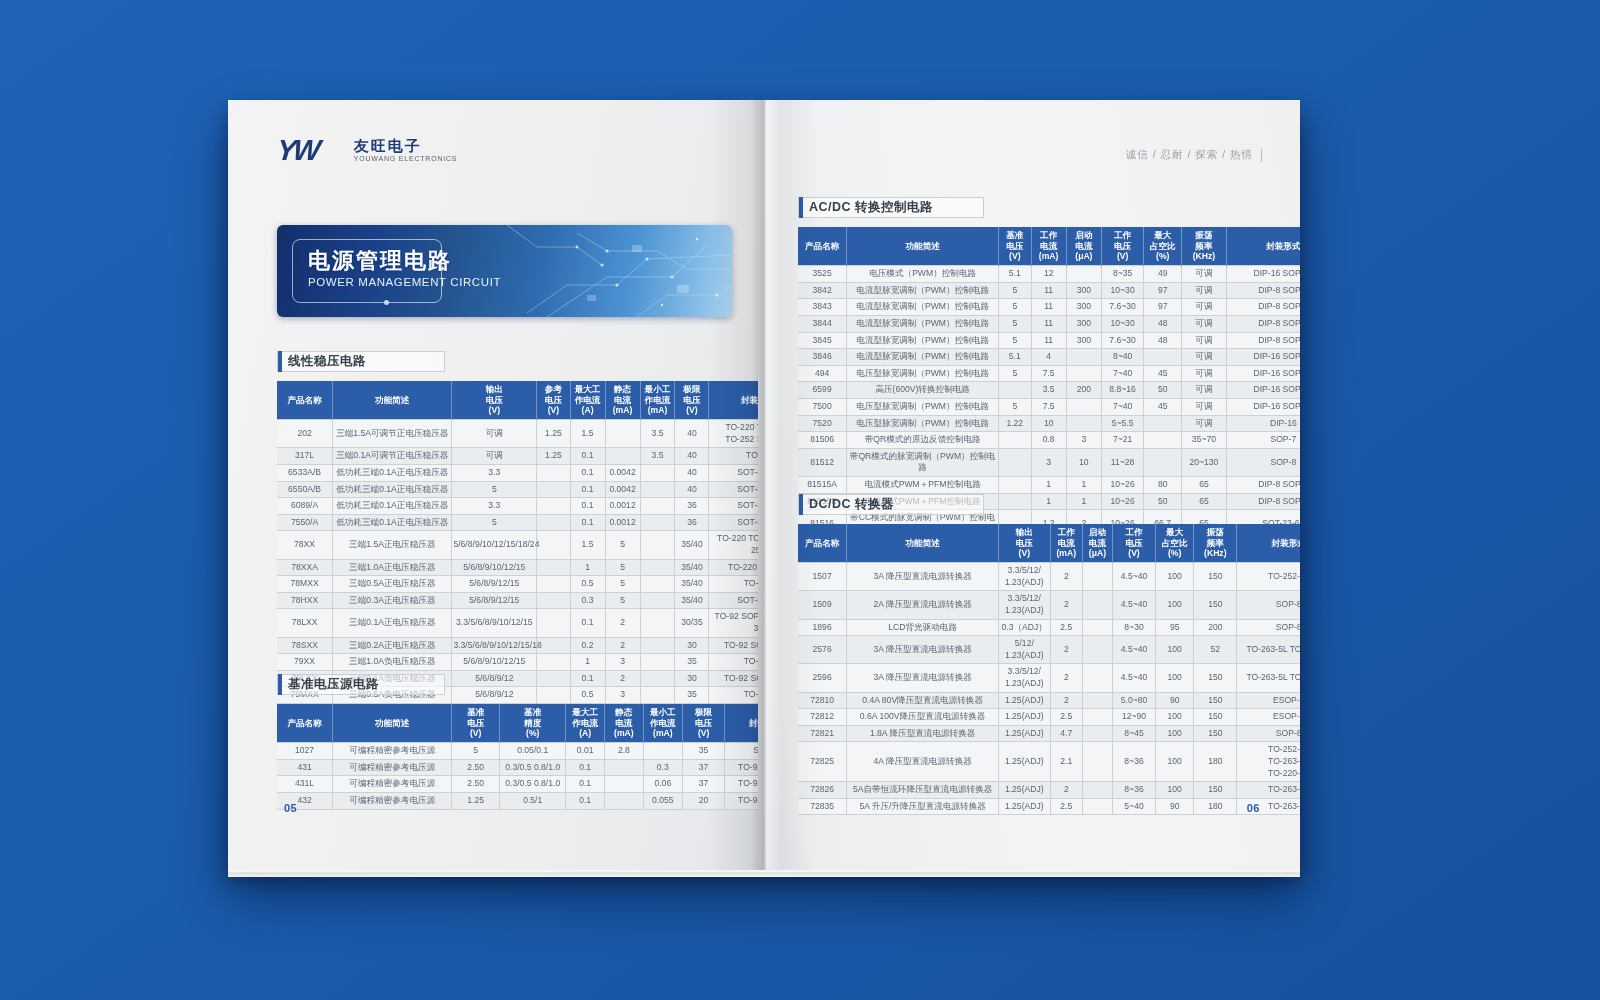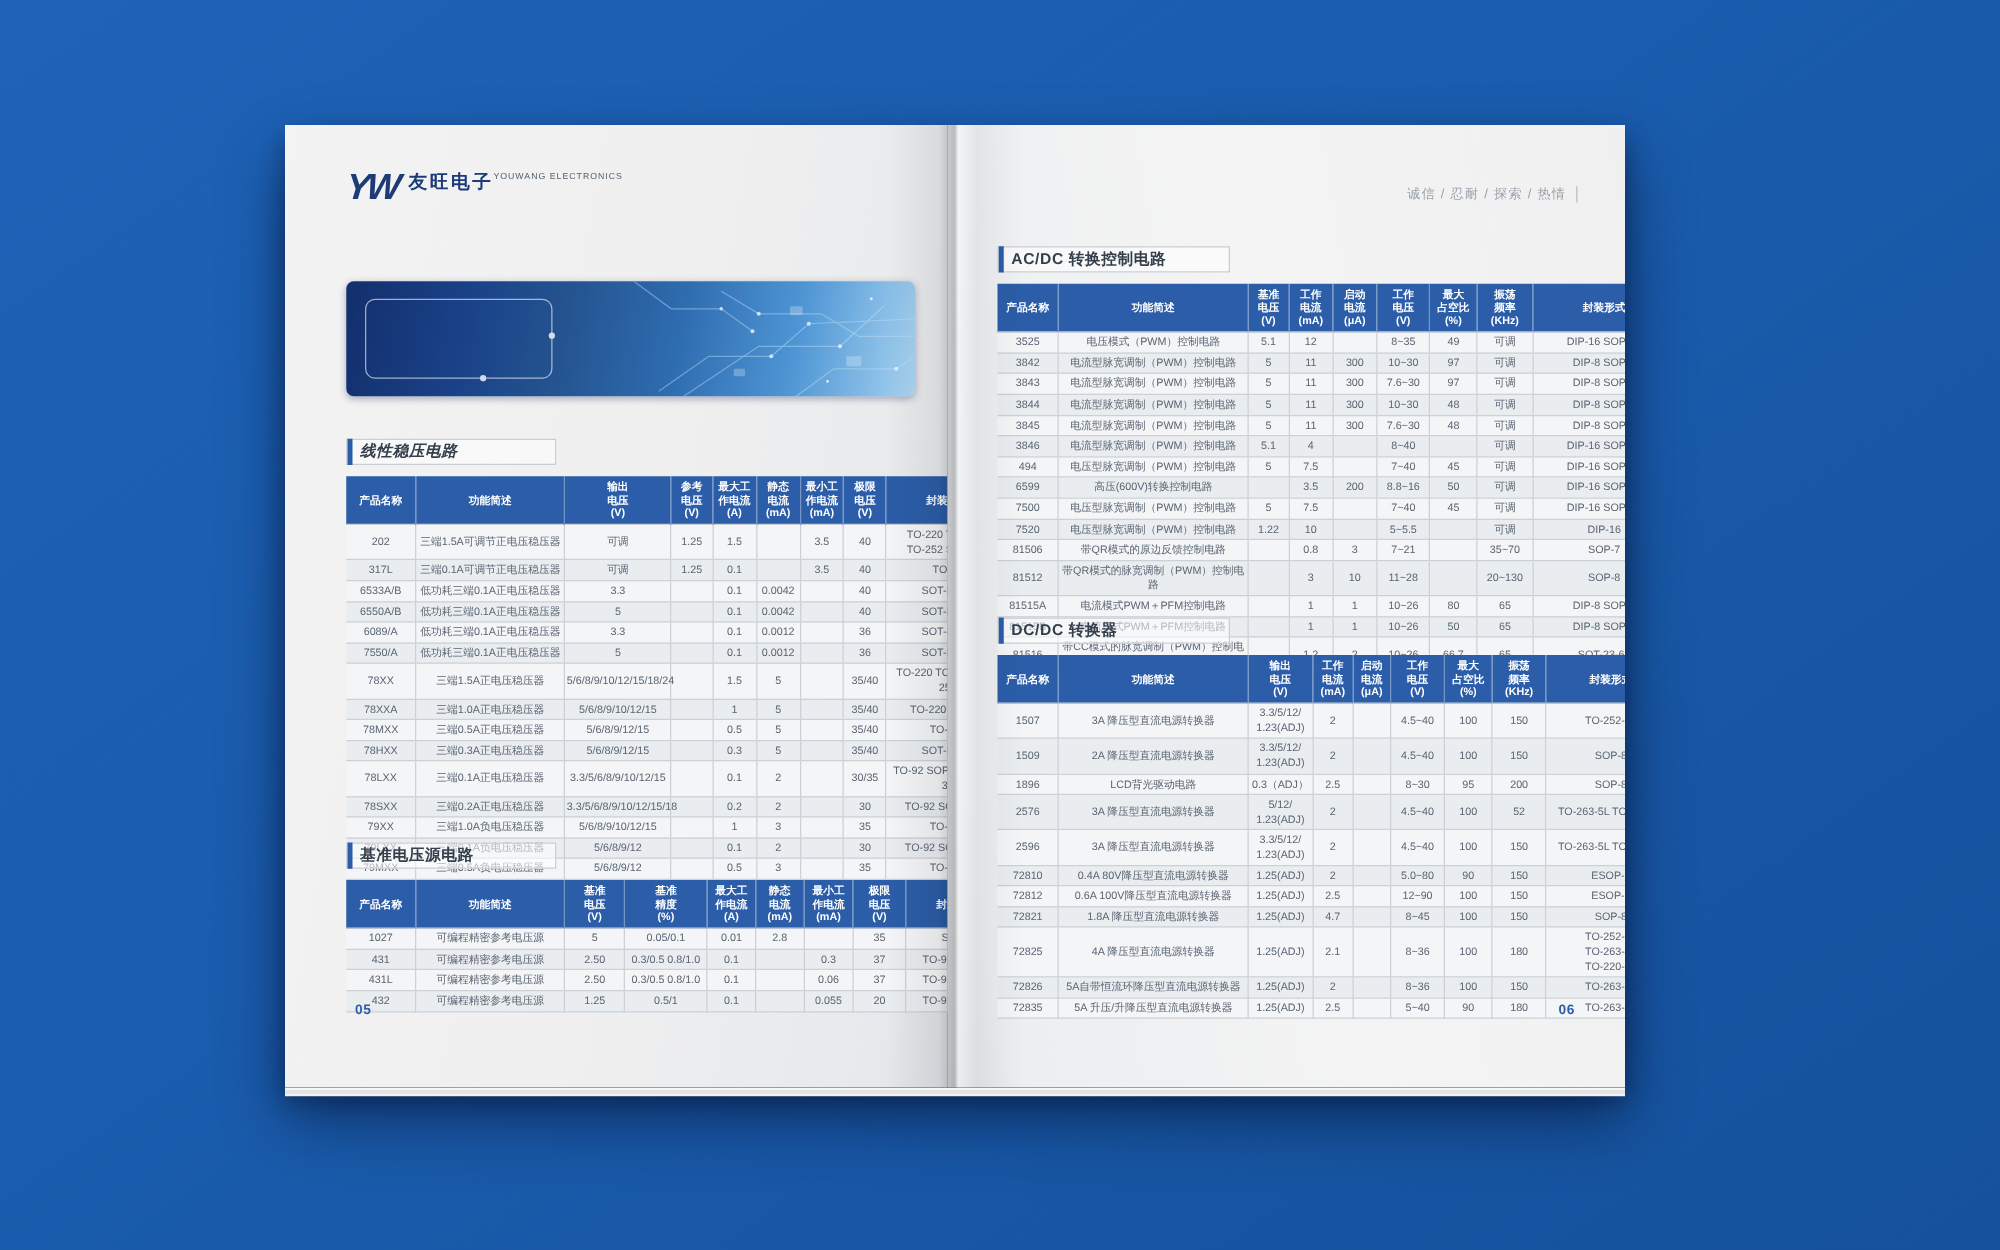--- a/index.html
+++ b/index.html
@@ -28,21 +28,21 @@
     pointer-events:none; z-index:5;
   }
 
   
   .page-inner-left  { position:absolute; inset:0; padding:35px 25px 0 49px; }
   .page-inner-right { position:absolute; inset:0; padding:42px 38px 0 40px; }
 
   .logo-row { display:flex; align-items:flex-start; gap:9px; height:34px; }
   .logo-mark { font-size:29px; font-weight:bold; font-style:italic; letter-spacing:-3px;
                color:#1d3b77; transform:skewX(-6deg); line-height:30px; }
-  .logo-names { display:flex; flex-direction:row; padding-top:2px; }
+  .logo-names { display:flex; flex-direction:column; padding-top:2px;margin-left:27px; }
   .logo-cn { font-size:15px; font-weight:bold; color:#1d3b77; letter-spacing:2px; line-height:17px; }
   .logo-en { font-size:7px; color:#53616f; letter-spacing:.8px; line-height:10px; }
 
   
   .banner {
     position:absolute; left:49px; top:125px; width:455px; height:92px; border-radius:6px; overflow:hidden;
     background:linear-gradient(100deg,#132f6c 0%, #1a4289 22%, #24538f 38%, #2e6cb0 58%, #4e95d4 78%, #8ec2e9 94%, #aed6f2 100%);
     box-shadow:0 2px 6px rgba(20,40,90,.35);
   }
   .banner svg { position:absolute; inset:0; width:100%; height:100%; }
@@ -83,21 +83,21 @@
     background:#f3f5f7;
   }
   table.data-table tr:nth-child(even) td { background:#eaedf0; }
   table.data-table td:first-child { border-left:none; }
   table.data-table td:last-child { border-right:none; }
 
   .tbl-linear   { position:absolute; left:49px; top:281px; width:455px; }
   .tbl-ref      { position:absolute; left:49px; top:604px; width:455px; }
   .tbl-acdc     { position:absolute; left:40px; top:127px; width:467px; }
   .tbl-dcdc     { position:absolute; left:40px; top:424px; width:467px; }
-  .hd-linear { position:absolute; left:49px; top:251px;font-style:italic; }
+  .hd-linear { position:absolute; left:49px; top:251px; }
   .hd-ref    { position:absolute; left:49px; top:574px; }
   .hd-acdc   { position:absolute; left:40px; top:97px;  }
   .hd-dcdc   { position:absolute; left:40px; top:394px; }
 
   
   .motto { position:absolute; top:48px; right:38px; display:flex; align-items:center; gap:8px;
            font-size:10.5px; color:#9aa2ab; letter-spacing:1px; }
   .motto-bar { width:1px; height:13px; background:#b6bcc3; }
 
   .page-num { position:absolute; bottom:56px; font-size:11px; font-weight:bold; color:#2b5da8; letter-spacing:.5px; }
@@ -141,20 +141,24 @@
                 <circle cx="385" cy="80" r="1.2"></circle>
               <circle cx="300" cy="22" r="1.4"></circle>
             </g>
             <g fill="#ffffff" opacity=".25">
               <rect x="355" y="20" width="10" height="7" rx="1"></rect>
               <rect x="400" y="60" width="12" height="8" rx="1"></rect>
               <rect x="310" y="70" width="9" height="6" rx="1"></rect>
             </g>
           </svg>
           <div class="banner-frame"></div>
+          <div class="banner-text">
+            <div class="banner-title-cn">电源管理电路</div>
+            <div class="banner-title-en">POWER MANAGEMENT CIRCUIT</div>
+          </div>
         </div>
 
         <div class="section-heading hd-linear">线性稳压电路</div>
         <table class="data-table tbl-linear" data-table="0">
             <colgroup>
               <col style="width: 10.5%;">
               <col style="width: 22.5%;">
               <col style="width: 16%;">
               <col style="width: 6.3%;">
               <col style="width: 6.6%;">

